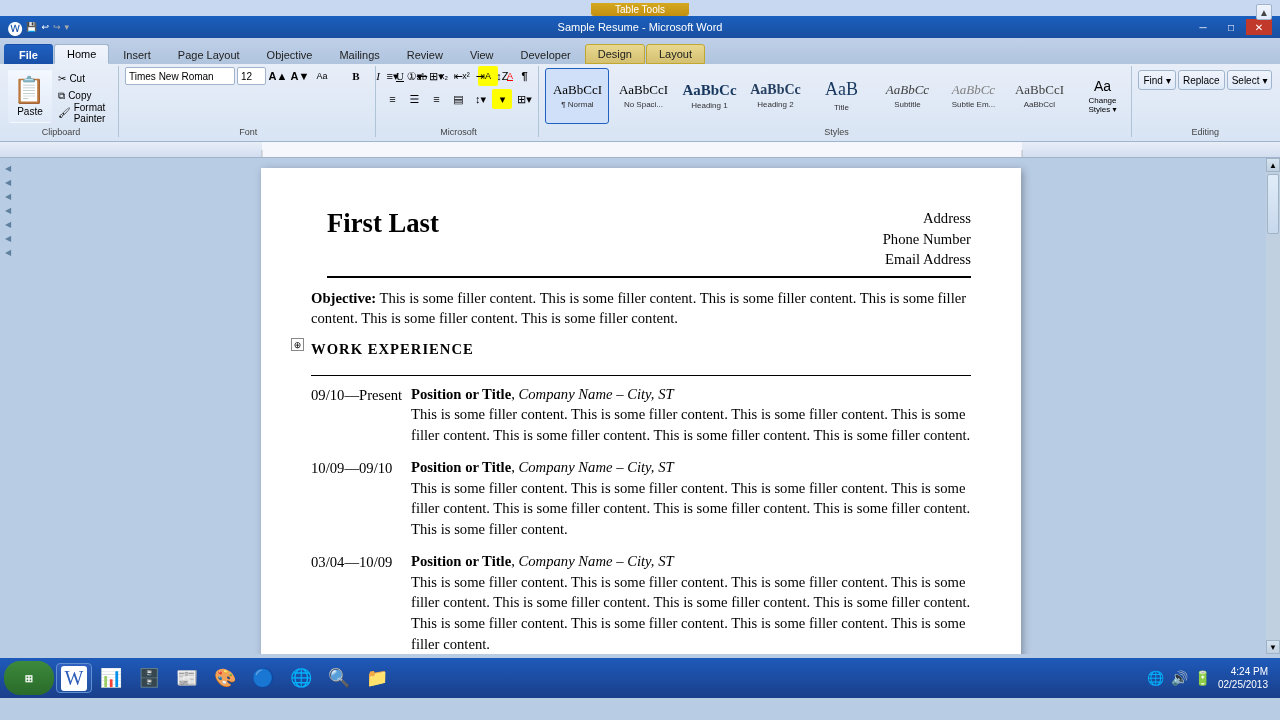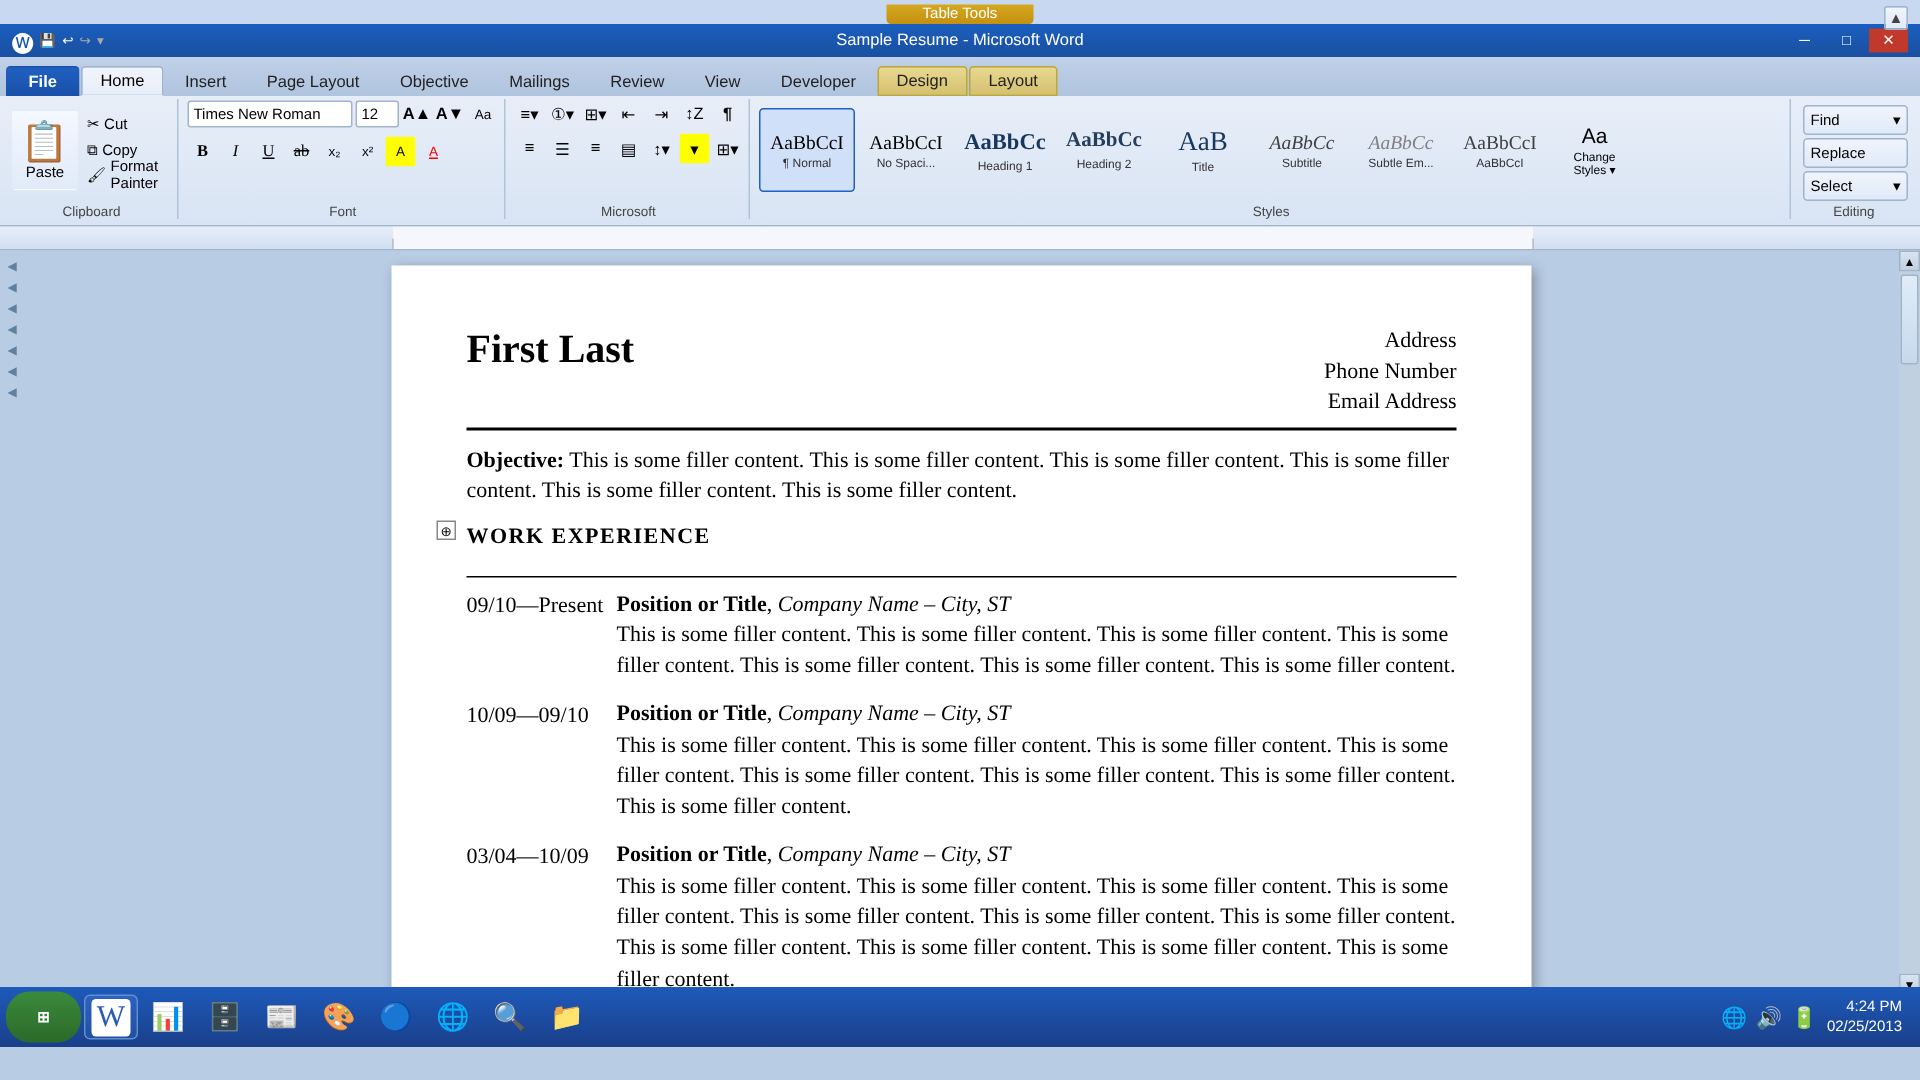--- a/index.html
+++ b/index.html
@@ -259,20 +259,21 @@
     }
 
     
     .resume-header {
       display: flex;
       justify-content: space-between;
       align-items: flex-start;
       border-bottom: 2px solid black;
       padding-bottom: 6px;
       margin-bottom: 10px;
+      margin-left: 16px;
     }
     .resume-name {
       font-size: 20pt;
       font-weight: bold;
       font-family: 'Times New Roman', Times, serif;
     }
     .resume-contact {
       text-align: right;
       font-size: 11pt;
       line-height: 1.4;
@@ -516,21 +517,21 @@
           <div class="small-btn">
             <span>🖌</span>
             <span>Format Painter</span>
           </div>
         </div>
       </div>
       <div class="section-label">Clipboard</div>
     </div>
 
     <div class="toolbar-section font-section">
-      <div class="section-content" style="flex-direction:column;align-items:flex-start;gap:3px;">
+      <div class="section-content" style="align-items:flex-start;gap:14px;">
         <div class="font-row1">
           <input class="font-select" value="Times New Roman" style="">
           <input class="size-select" value="12" style="">
           <button class="fmt-btn" style="font-family:'Segoe UI',Arial,sans-serif;font-size:11px;font-weight:bold;">A▲</button>
           <button class="fmt-btn" style="font-family:'Segoe UI',Arial,sans-serif;font-size:11px;font-weight:bold;">A▼</button>
           <button class="fmt-btn" style="font-size:9px;">Aa</button>
         </div>
         <div class="font-row2">
           <button class="fmt-btn bold">B</button>
           <button class="fmt-btn italic">I</button>
@@ -618,21 +619,21 @@
           <button class="fmt-btn" style="width:50px;height:52px;font-family:'Segoe UI',Arial,sans-serif;font-size:9px;flex-direction:column;display:flex;align-items:center;justify-content:center;gap:2px;">
             <span style="font-size:14px;">Aa</span>
             <span style="font-size:8px;">Change<br>Styles ▾</span>
           </button>
         </div>
       </div>
       <div class="section-label">Styles</div>
     </div>
 
     <div class="toolbar-section editing-section">
-      <div class="section-content" style="flex-direction:column;align-items:flex-end;gap:2px;padding-top:4px;">
+      <div class="section-content" style="flex-direction:row;align-items:flex-start;gap:2px;padding-top:4px;">
         <button class="small-btn" style="width:70px;height:20px;border:1px solid #a0b4cc;background:linear-gradient(to bottom,#f0f4fc,#e0eaf8);border-radius:3px;justify-content:space-between;padding:0 4px;font-family:'Segoe UI',Arial,sans-serif;font-size:10px;">
           <span>Find</span>
           <span>▾</span>
         </button>
         <button class="small-btn" style="width:70px;height:20px;border:1px solid #a0b4cc;background:linear-gradient(to bottom,#f0f4fc,#e0eaf8);border-radius:3px;justify-content:space-between;padding:0 4px;font-family:'Segoe UI',Arial,sans-serif;font-size:10px;">
           <span>Replace</span>
         </button>
         <button class="small-btn" style="width:70px;height:20px;border:1px solid #a0b4cc;background:linear-gradient(to bottom,#f0f4fc,#e0eaf8);border-radius:3px;justify-content:space-between;padding:0 4px;font-family:'Segoe UI',Arial,sans-serif;font-size:10px;">
           <span>Select</span>
           <span>▾</span>

